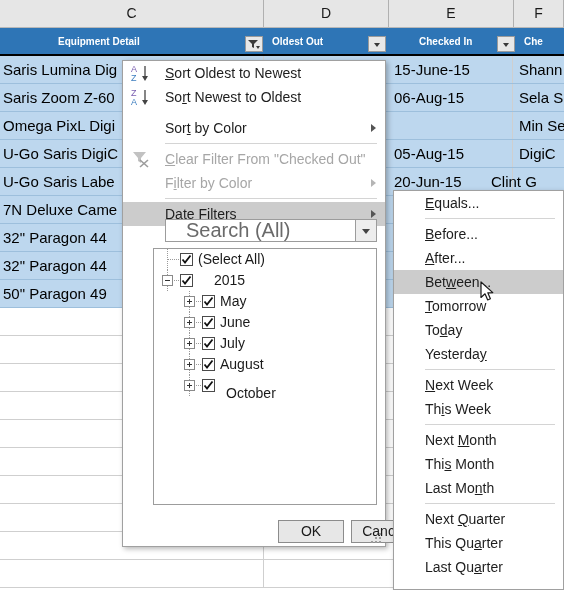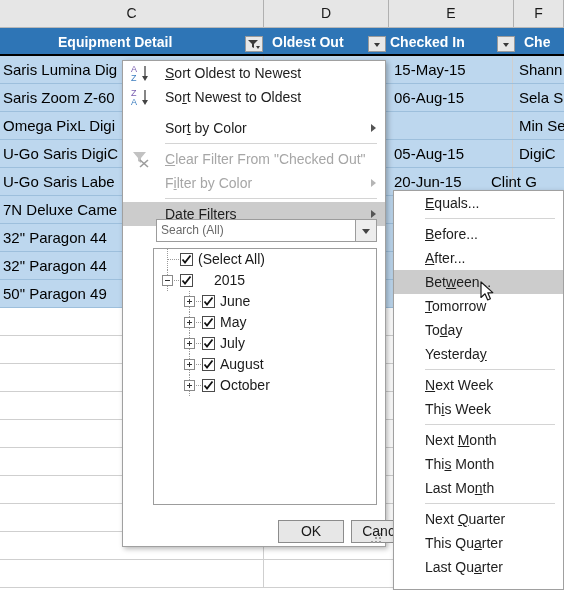--- a/index.html
+++ b/index.html
@@ -47,21 +47,21 @@
     background: #2e75b6;
     border-bottom: 2px solid #000000;
     box-sizing: border-box;
   }
   .th-cell {
     position: absolute;
     top: 0;
     height: 16px;
     line-height: 28px;
     color: #ffffff;
-    font-size: 14px;
+    font-size: 10px;
     font-weight: bold;
     box-sizing: border-box;
   }
   .filter-btn {
     position: absolute;
     width: 18px; height: 16px;
     background: #e8e8e8;
     border: 1px solid #9a9a9a;
     box-sizing: border-box;
   }
@@ -130,29 +130,29 @@
   }
   .u { text-decoration: underline; }
 
   .search-wrap {
     position: absolute;
     left: 30px; top: 158px;
     width: 224px; height: 23px;
   }
   .search-box {
     position: absolute;
-    left: 3px; top: 0;
+    left: 12px; top: 0;
     width: 202px; height: 23px;
     border: 1px solid #9c9c9c;
     background: #ffffff;
     box-sizing: border-box;
-    font-size: 12px;
+    font-size: 20px;
     color: #6a6a6a;
     line-height: 21px;
-    padding-left: 4px;
+    padding-left: 20px;
   }
   .search-icon {
     position: absolute;
     right: 4px; top: 3px;
   }
   .search-drop {
     position: absolute;
     left: 202px; top: 0;
     width: 22px; height: 23px;
     background: #ededed;
@@ -293,33 +293,33 @@
           <polygon points="1,1 11,1 7,5 7,9 5,8 5,5" fill="#3a3a3a"></polygon>
           <polygon points="9,7 13,7 11,10" fill="#3a3a3a"></polygon>
         </svg>
       </div>
       <div class="th-cell" style="left: 272px;">Oldest Out</div>
       <div class="filter-btn" style="left: 368px; top: 8px;">
         <svg width="14" height="11" viewBox="0 0 14 11">
           <polygon points="4,4 10,4 7,8" fill="#3a3a3a"></polygon>
         </svg>
       </div>
-      <div class="th-cell" style="left: 390px;">Checked In</div>
+      <div class="th-cell" style="left: 419px;">Checked In</div>
       <div class="filter-btn" style="left: 497px; top: 8px;">
         <svg width="14" height="11" viewBox="0 0 14 11">
           <polygon points="4,4 10,4 7,8" fill="#3a3a3a"></polygon>
         </svg>
       </div>
       <div class="th-cell" style="left: 524px;">Che</div>
     </div>
 
   <div class="grid-rows" id="grid-rows">
       <div class="grid-row sel">
         <div class="cell sep" style="left: 0px; width: 264px;">Saris Lumina Dig</div>
-        <div class="cell sep" style="left: 391px; width: 122px;">15-May-15</div>
+        <div class="cell sep" style="left: 391px; width: 122px;">15-June-15</div>
         <div class="cell" style="left: 516px; width: 48px;">Shann</div>
       </div>
       <div class="grid-row sel">
         <div class="cell sep" style="left: 0px; width: 264px;">Saris Zoom Z-60</div>
         <div class="cell sep" style="left: 391px; width: 122px;">06-Aug-15</div>
         <div class="cell" style="left: 516px; width: 48px;">Sela S</div>
       </div>
       <div class="grid-row sel">
         <div class="cell sep" style="left: 0px; width: 264px;">Omega PixL Digi</div>
         <div class="cell sep" style="left: 391px; width: 122px;"></div>
@@ -478,35 +478,35 @@
             <span class="dotline-h" style="left:35px; top:10px; width:12px;"></span>
             <span class="expander" style="left:30px;">
               <span class="h"></span>
               <span class="v"></span>
             </span>
             <span class="cbx" style="left:48px;">
               <svg width="11" height="11" viewBox="0 0 11 11">
                 <polyline points="1.5,5.5 4,8.5 9.5,1.5" fill="none" stroke="#111" stroke-width="1.8"></polyline>
               </svg>
             </span>
-            <span class="lbl" style="left:66px;">June</span>
+            <span class="lbl" style="left:66px;">May</span>
           </div>
           <div class="tree-row">
             <span class="dotline-v" style="left:35px; top:0; height:21px;"></span>
             <span class="dotline-h" style="left:35px; top:10px; width:12px;"></span>
             <span class="expander" style="left:30px;">
               <span class="h"></span>
               <span class="v"></span>
             </span>
             <span class="cbx" style="left:48px;">
               <svg width="11" height="11" viewBox="0 0 11 11">
                 <polyline points="1.5,5.5 4,8.5 9.5,1.5" fill="none" stroke="#111" stroke-width="1.8"></polyline>
               </svg>
             </span>
-            <span class="lbl" style="left:66px;">May</span>
+            <span class="lbl" style="left:66px;">June</span>
           </div>
           <div class="tree-row">
             <span class="dotline-v" style="left:35px; top:0; height:21px;"></span>
             <span class="dotline-h" style="left:35px; top:10px; width:12px;"></span>
             <span class="expander" style="left:30px;">
               <span class="h"></span>
               <span class="v"></span>
             </span>
             <span class="cbx" style="left:48px;">
               <svg width="11" height="11" viewBox="0 0 11 11">
@@ -534,21 +534,21 @@
             <span class="dotline-h" style="left:35px; top:10px; width:12px;"></span>
             <span class="expander" style="left:30px;">
               <span class="h"></span>
               <span class="v"></span>
             </span>
             <span class="cbx" style="left:48px;">
               <svg width="11" height="11" viewBox="0 0 11 11">
                 <polyline points="1.5,5.5 4,8.5 9.5,1.5" fill="none" stroke="#111" stroke-width="1.8"></polyline>
               </svg>
             </span>
-            <span class="lbl" style="left:66px;">October</span>
+            <span class="lbl" style="left:72px;margin-top:8px;">October</span>
           </div>
         </div>
     </div>
 
     <div class="btn" style="left:155px; top:459px;">OK</div>
     <div class="btn" style="left:228px; top:459px;">Cancel</div>
 
     <div class="grip">
       <i style="left:7px; top:0;"></i>
       <i style="left:3px; top:4px;"></i>

